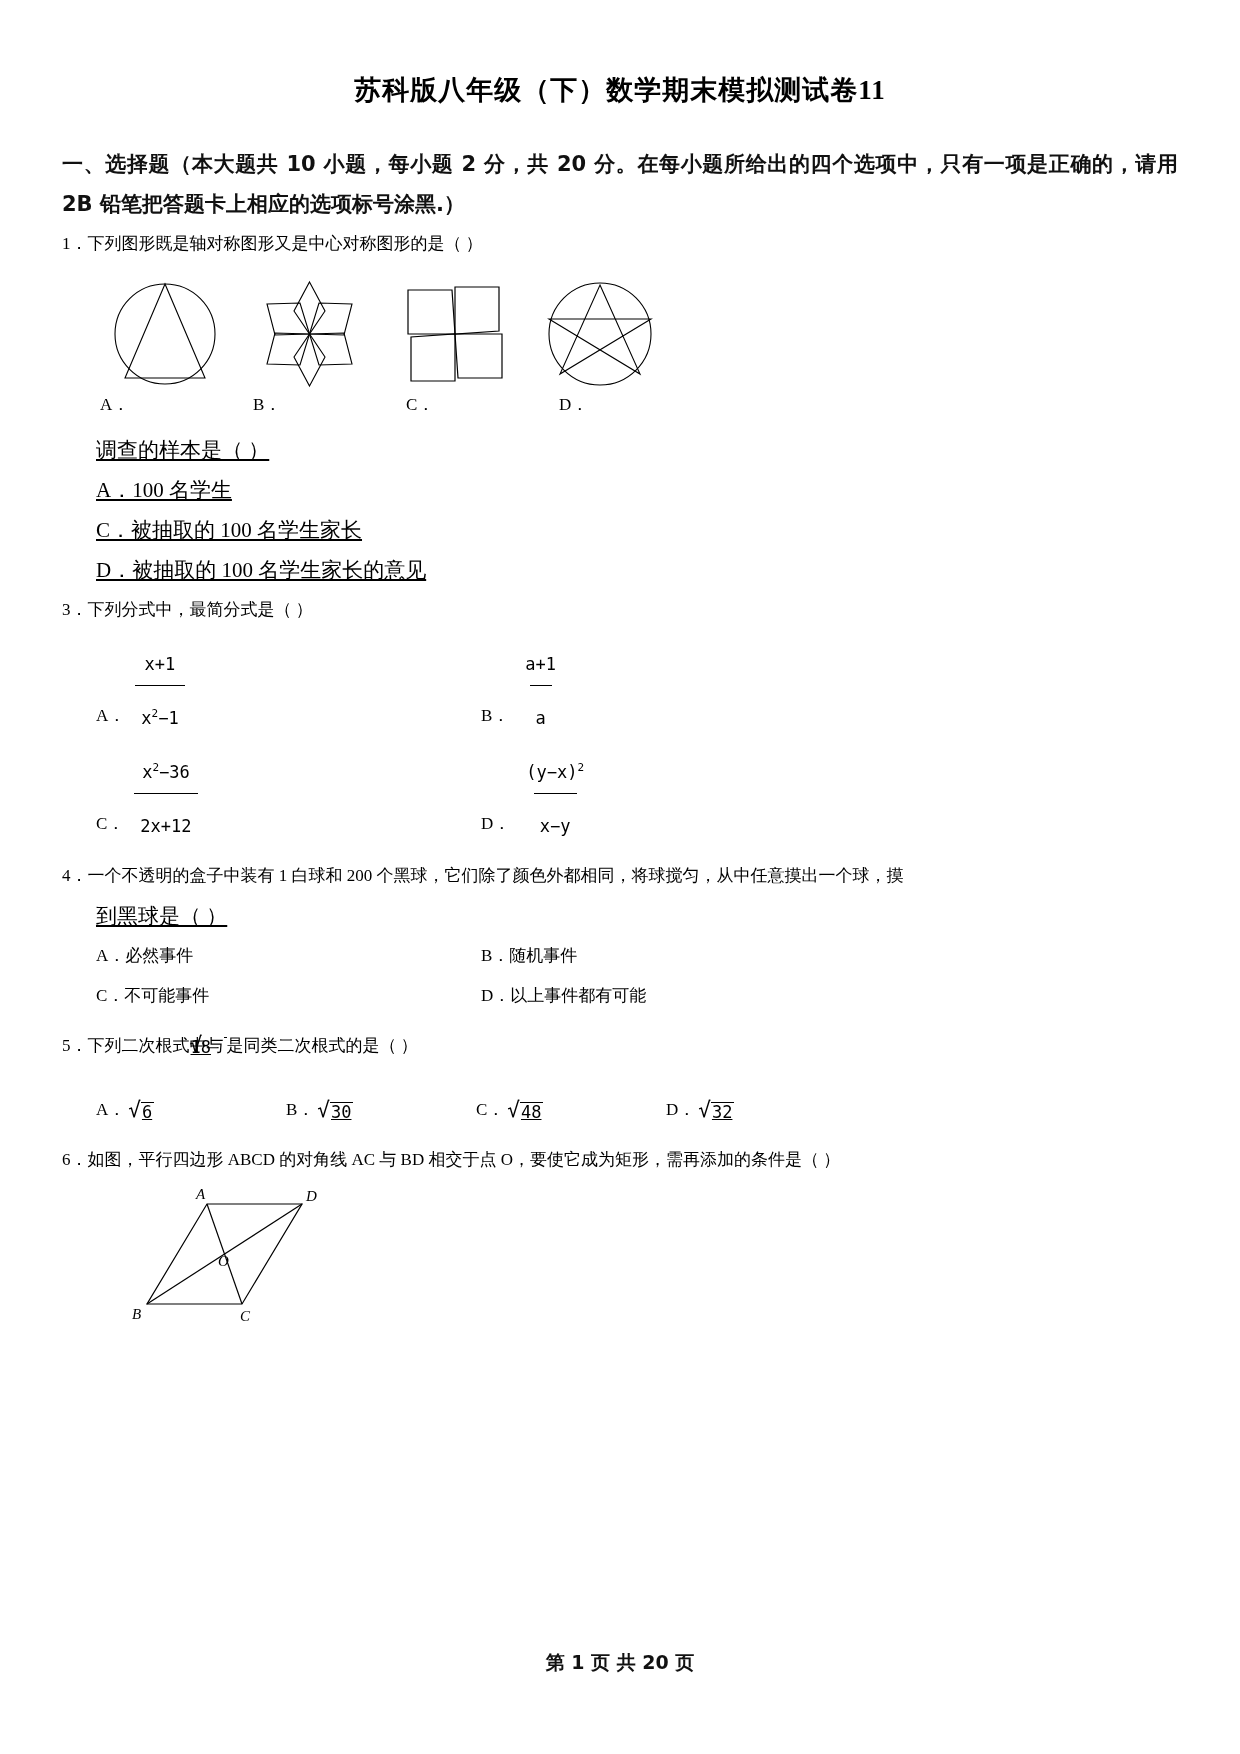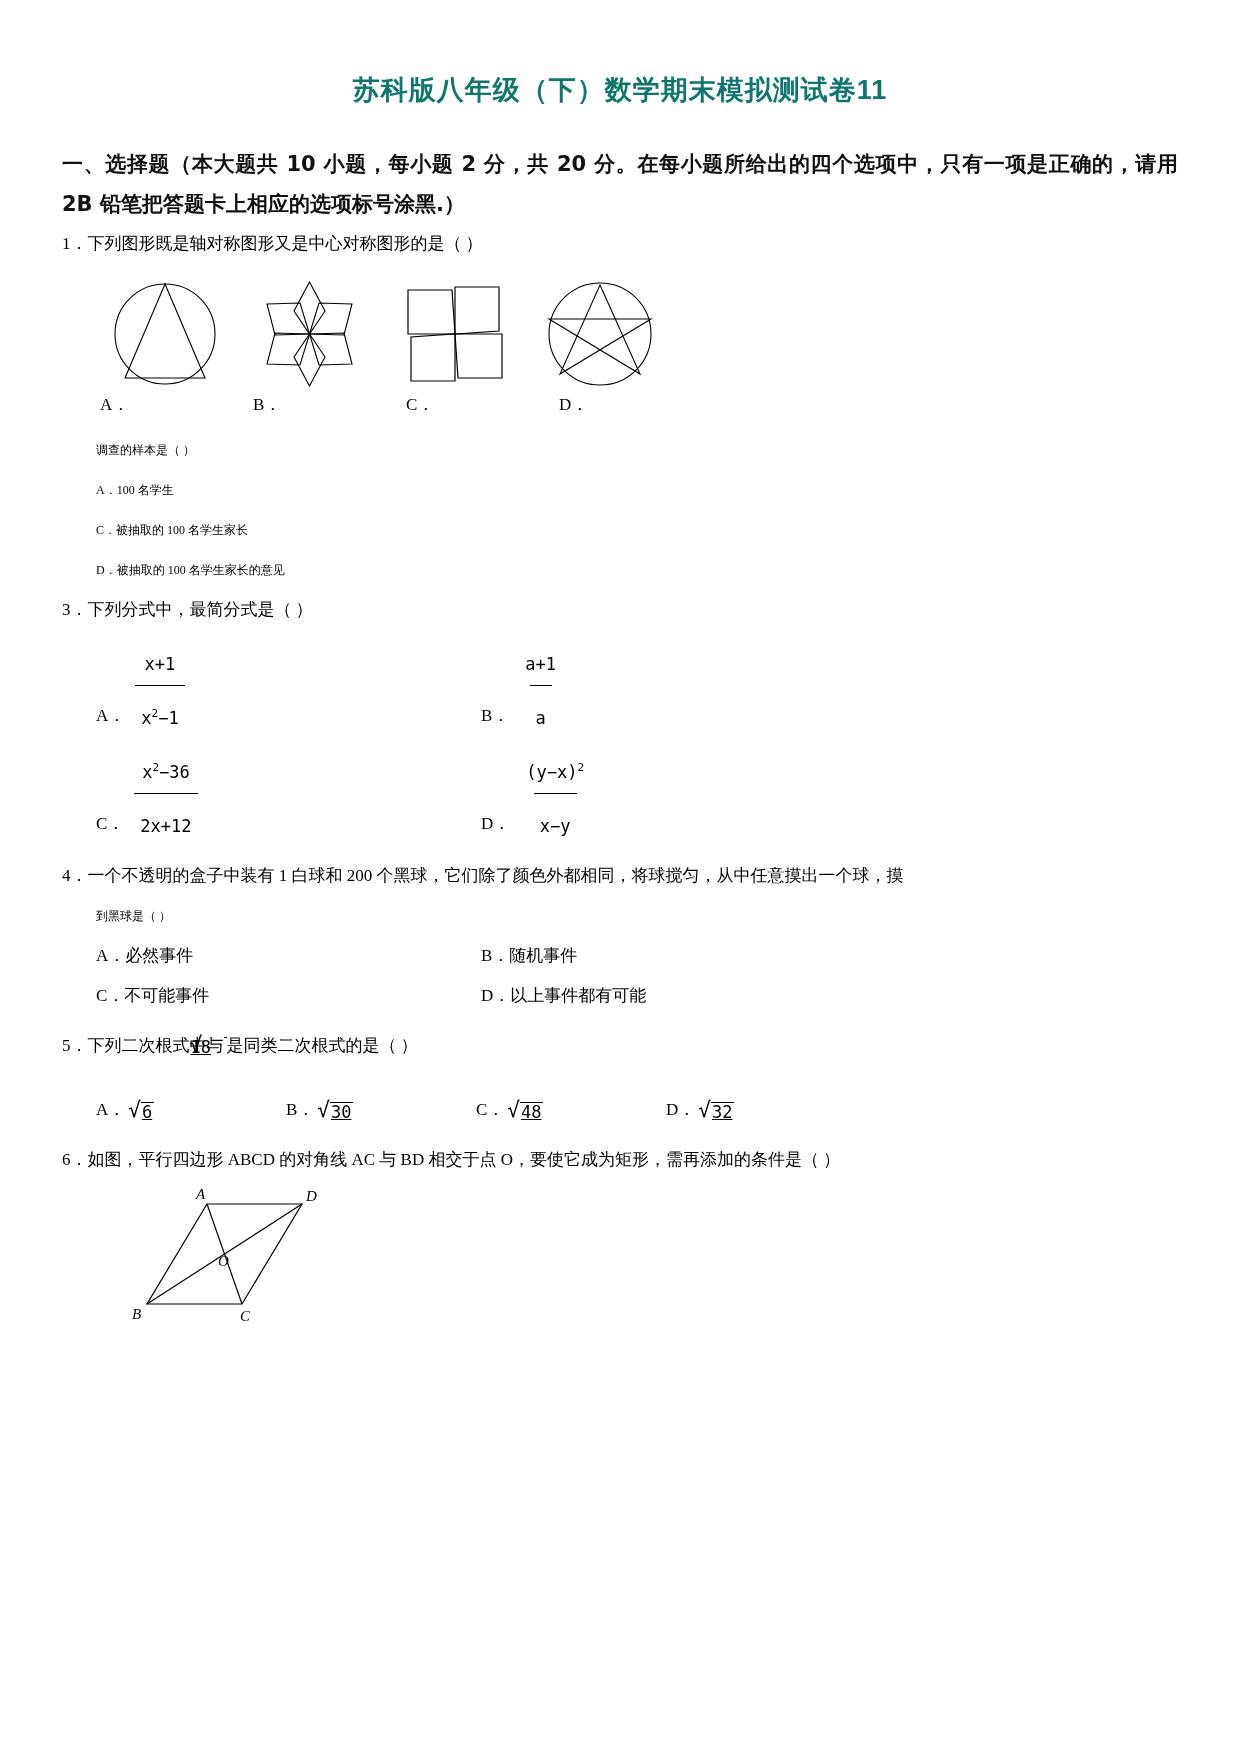--- a/index.html
+++ b/index.html
@@ -17,27 +17,27 @@
   }
   .page {
     width: 1240px;
     height: 1754px;
     padding: 0;
     box-sizing: border-box;
     position: relative;
   }
   .doc-title {
     text-align: center;
-    font-family: Liberation Sans, sans-serif;
+    font-family: Liberation Serif, serif;
     font-weight: bold;
     font-size: 27px;
     letter-spacing: 1px;
     margin: 0;
     padding-top: 72px;
-    color: #0f766e;
+    color: #000000;
   }
   .section-head {
     font-family: "DejaVu Sans", "Liberation Sans", sans-serif;
     font-weight: bold;
     font-size: 21px;
     line-height: 40px;
     margin: 36px 62px 0 62px;
     text-align: justify;
     color: #111;
   }
@@ -49,21 +49,22 @@
   .q-stem {
     display: block;
     text-indent: 0;
     padding-left: 34px;
     text-indent: -34px;
     line-height: 40px;
   }
   .opt-line {
     padding-left: 34px;
     line-height: 40px;
-    font-size: 12px;
+    font-size: 21px;
+    text-decoration: underline;
   }
   .opt-2col {
     display: flex;
     padding-left: 34px;
     line-height: 40px;
   }
   .opt-2col > span { }
   .opt-2col > span:first-child { width: 385px; }
   .figrow {
     display: flex;
@@ -339,14 +340,15 @@
         </g>
         <text x="64" y="13" font-family="'Liberation Serif', serif" font-style="italic" font-size="15" fill="#000">A</text>
         <text x="174" y="15" font-family="'Liberation Serif', serif" font-style="italic" font-size="15" fill="#000">D</text>
         <text x="0" y="133" font-family="'Liberation Serif', serif" font-style="italic" font-size="15" fill="#000">B</text>
         <text x="108" y="135" font-family="'Liberation Serif', serif" font-style="italic" font-size="15" fill="#000">C</text>
         <text x="86" y="80" font-family="'Liberation Serif', serif" font-style="italic" font-size="15" fill="#000">O</text>
       </svg>
     </div>
   </div>
 
+  <div class="footer">第 1 页 共 20 页</div>
 
 </div>
 
 </body></html>

